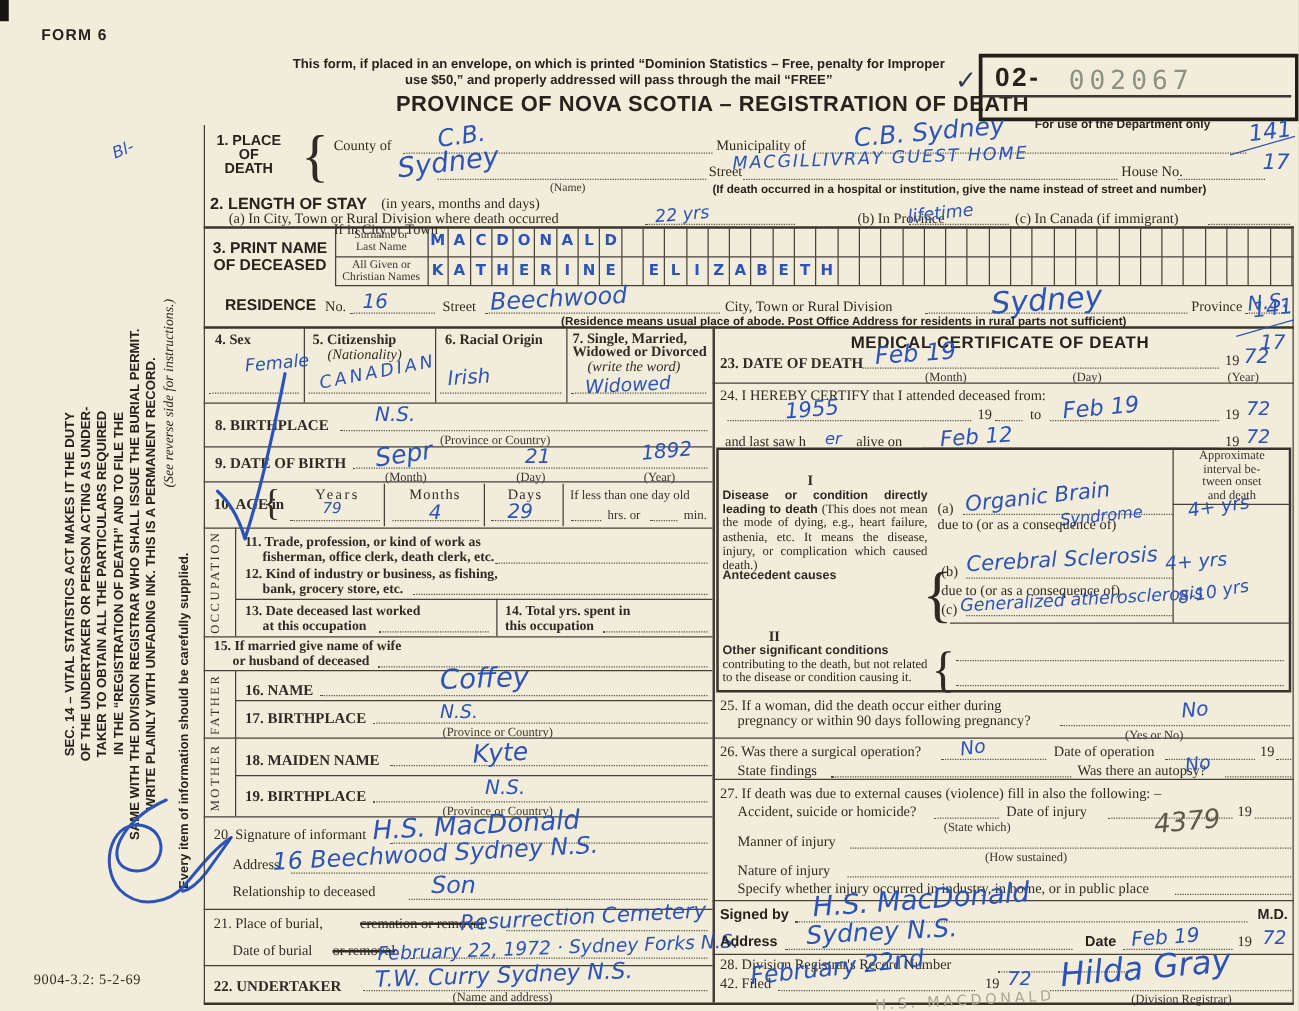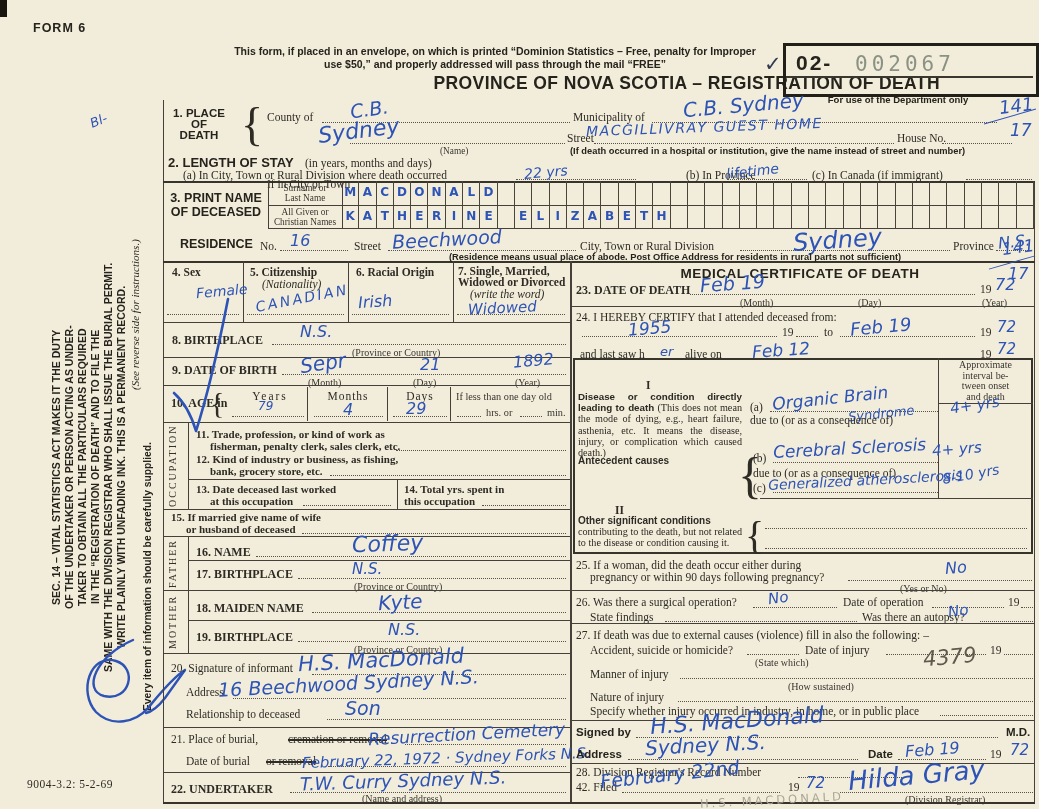--- a/index.html
+++ b/index.html
@@ -47,21 +47,21 @@
   <div class="a vtext c" style="left:129px;top:165px;width:16px;height:300px;font:italic 11px 'Liberation Serif',serif;">(See reverse side for instructions.)</div>
   <div class="a vtext c h" style="left:142px;top:388px;width:15px;height:378px;font-size:10.3px;font-weight:bold;">Every item of information should be carefully supplied.</div>
   <div class="a s" style="left:27px;top:778px;letter-spacing:.5px;">9004-3.2: 5-2-69</div>
   <div class="a hw" style="left:90px;top:113px;font-size:13px;transform:rotate(-22deg);">Bl-</div>
   <svg class="a" style="left:38px;top:628px;" width="150" height="115" viewBox="0 0 150 115">
     <path d="M95,12 C58,28 44,62 66,68 C92,74 100,40 78,33 C52,25 40,64 58,84 C74,100 98,94 110,80 M110,80 C120,68 134,50 147,42 M147,42 L127,70 C120,79 113,84 108,85" fill="none" stroke="#2d53b6" stroke-width="2.4" stroke-linecap="round"></path>
   </svg>
 
   <div class="a pre h c" style="left:215px;top:45px;width:560px;font-size:10.5px;line-height:13px;">This form, if placed in an envelope, on which is printed “Dominion Statistics – Free, penalty for Improper
 use $50,” and properly addressed will pass through the mail “FREE”</div>
-  <div class="a h c" style="left:200px;top:73px;width:740px;font-size:17.5px;letter-spacing:.4px;text-align:right;">PROVINCE OF NOVA SCOTIA – REGISTRATION OF DEATH</div>
+  <div class="a h c" style="left:200px;top:73px;width:740px;font-size:17.5px;letter-spacing:.4px;">PROVINCE OF NOVA SCOTIA – REGISTRATION OF DEATH</div>
 
   <div class="a" style="left:783px;top:43px;width:250px;height:48px;border:3px solid #221f19;"></div>
   <div class="a" style="left:786px;top:76px;width:247px;height:1.6px;background:#3a3730;"></div>
   <div class="a h" style="left:796px;top:51px;font-size:21px;letter-spacing:2px;">02-</div>
   <div class="a stamp" style="left:855px;top:52px;font-size:21px;letter-spacing:4px;">002067</div>
   <div class="a hw" style="left:764px;top:52px;font-size:21px;color:#2e3a52;font-style:normal;">✓</div>
   <div class="a h c" style="left:820px;top:94px;width:156px;font-size:9.5px;">For use of the Department only</div>
   <div class="a hw" style="left:999px;top:95px;font-size:18px;transform:rotate(-7deg);">141</div>
   <div class="a" style="left:983px;top:116px;width:54px;border-top:1.8px solid #2d53b6;transform:rotate(-16deg);"></div>
   <div class="a hw" style="left:1010px;top:120px;font-size:17px;">17</div>
@@ -273,21 +273,21 @@
   <div class="a dl" style="left:520px;top:416px;width:22px;"></div>
   <div class="a ss" style="left:547px;top:407px;font-size:10.3px;">min.</div>
   <div class="a hl" style="left:163px;top:422px;width:407px;"></div>
   <svg class="a" style="left:168px;top:293px;" width="75" height="150" viewBox="0 0 75 150">
     <path d="M60,6 C51,52 39,104 28,138 M28,138 C23,121 15,108 6,100" fill="none" stroke="#2d53b6" stroke-width="2.6" stroke-linecap="round"></path>
   </svg>
 
   <div class="a vl" style="left:188px;top:422px;height:87px;"></div>
   <div class="a vcell" style="left:167px;top:424px;width:20px;height:84px;">OCCUPATION</div>
   <div class="a s sb" style="left:196px;top:428px;font-size:11px;">11. Trade, profession, or kind of work as</div>
-  <div class="a s sb" style="left:210px;top:440px;font-size:11px;">fisherman, penalty clerk, sales clerk, etc.</div>
+  <div class="a s sb" style="left:210px;top:440px;font-size:11px;">fisherman, office clerk, death clerk, etc.</div>
   <div class="a dl" style="left:396px;top:450px;width:170px;"></div>
   <div class="a s sb" style="left:196px;top:453px;font-size:11px;">12. Kind of industry or business, as fishing,</div>
   <div class="a s sb" style="left:210px;top:465px;font-size:11px;">bank, grocery store, etc.</div>
   <div class="a dl" style="left:330px;top:475px;width:236px;"></div>
   <div class="a hl" style="left:188px;top:479px;width:382px;"></div>
   <div class="a s sb" style="left:196px;top:483px;font-size:11px;">13. Date deceased last worked</div>
   <div class="a s sb" style="left:210px;top:495px;font-size:11px;">at this occupation</div>
   <div class="a dl" style="left:303px;top:505px;width:88px;"></div>
   <div class="a vl" style="left:397px;top:479px;height:30px;"></div>
   <div class="a s sb" style="left:404px;top:483px;font-size:11px;">14. Total yrs. spent in</div>

